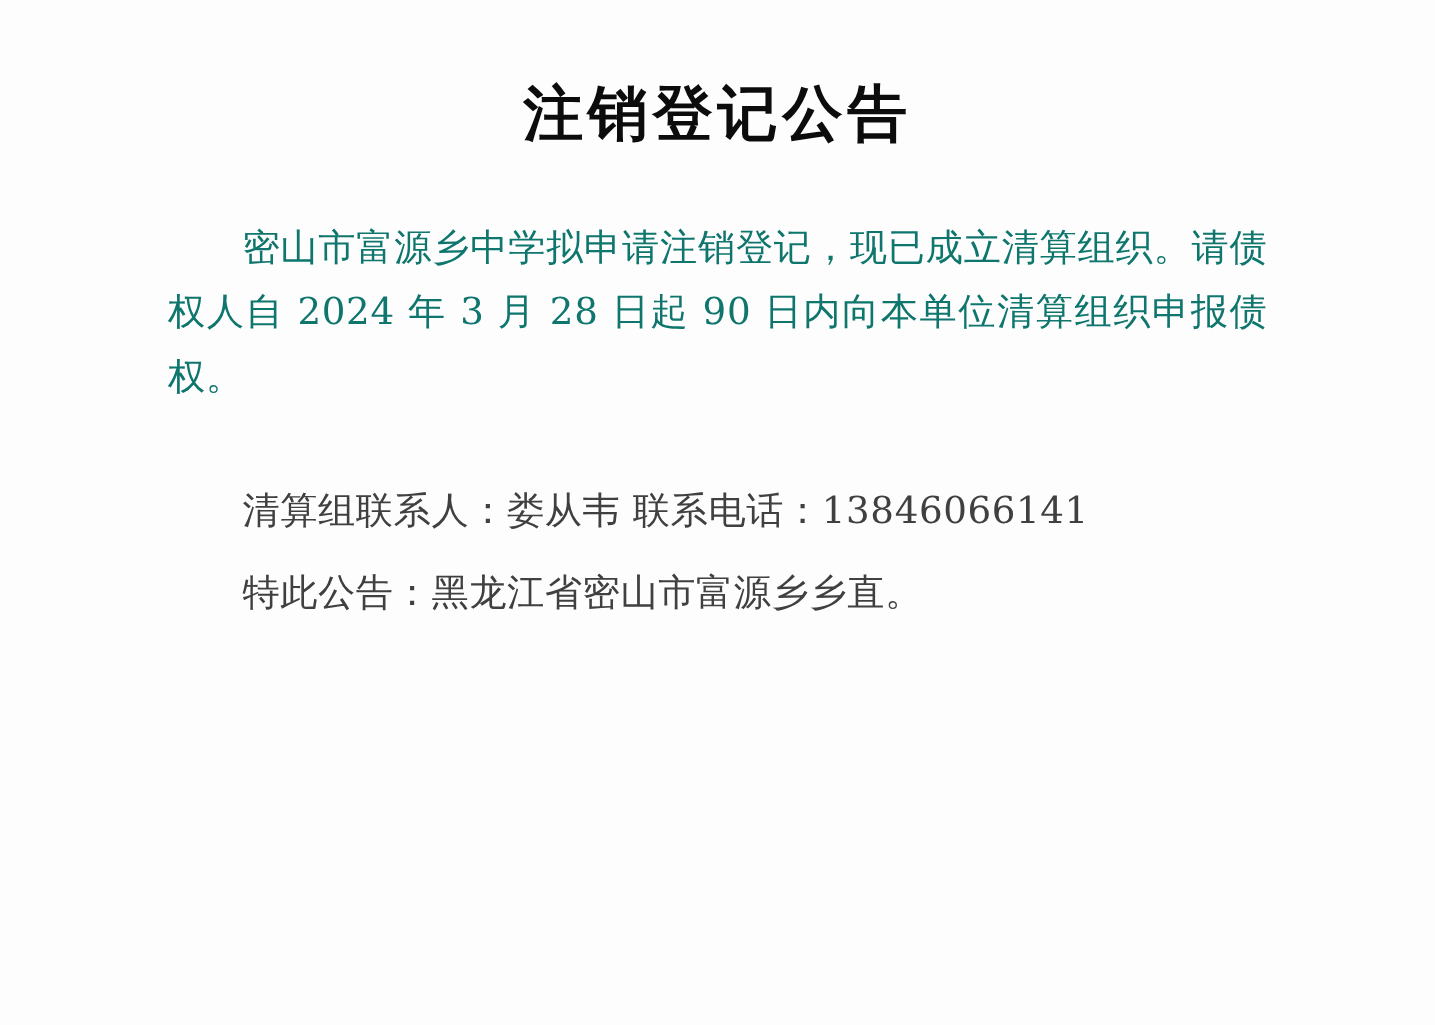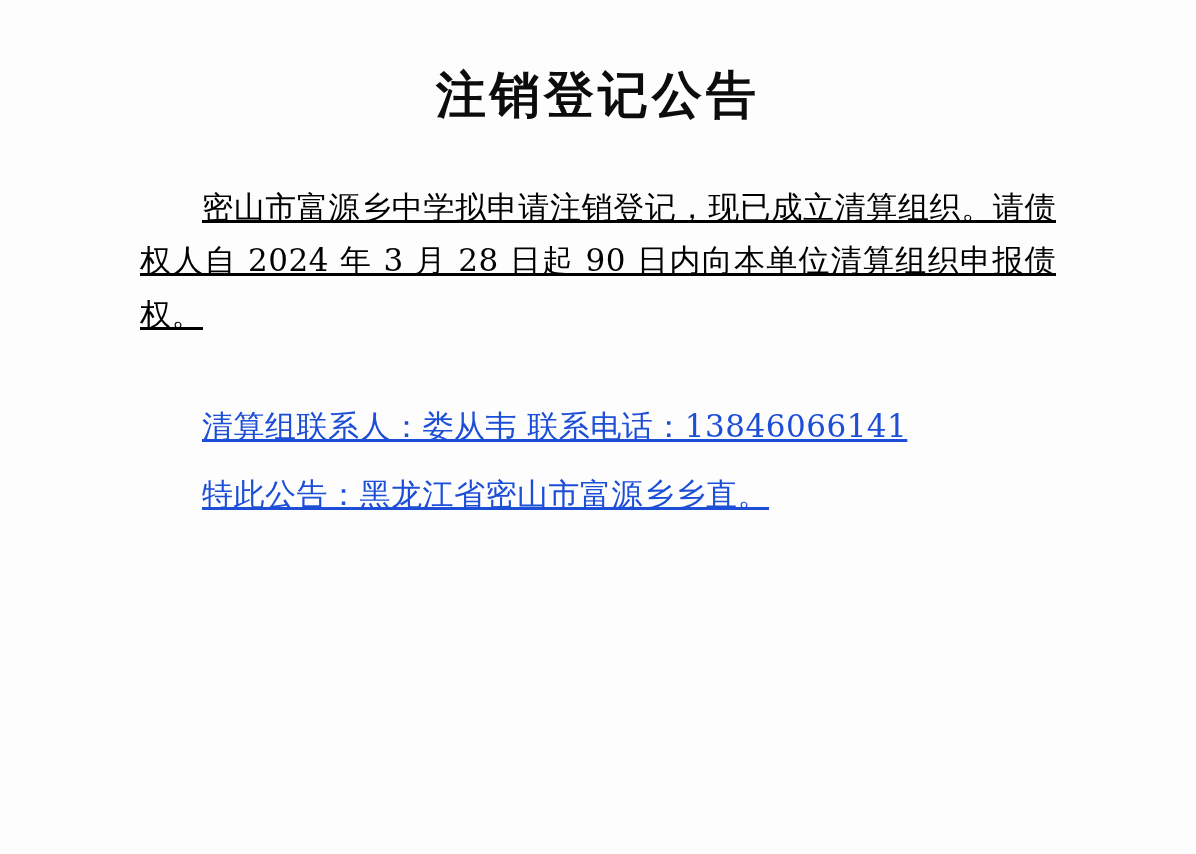--- a/index.html
+++ b/index.html
@@ -32,43 +32,41 @@
     font-family: "DejaVu Serif", "Liberation Serif", serif;
     color: #0c0c0c;
   }
   .body-block {
     margin-top: 52px;
   }
   .para {
     margin: 0 0 6px 0;
     font-size: 31px;
     line-height: 1.72;
-    color: #000000;
+    color: #0f766e;
     text-align: justify;
     text-justify: inter-ideograph;
     letter-spacing: 0.5px;
-    text-decoration: underline;
   }
   .para.indent {
     text-indent: 2em;
   }
   .spacer-sm {
     height: 22px;
   }
   .contact-block {
     margin-top: 34px;
   }
   .contact-line {
     margin: 0 0 22px 0;
     font-size: 31px;
     line-height: 1.5;
     text-indent: 2em;
-    color: #1d4ed8;
+    color: #404040;
     letter-spacing: 0.5px;
-    text-decoration: underline;
   }
   .contact-line:last-child {
     margin-bottom: 0;
   }
 </style>
 </head>
 <body>
 
 <div class="page">
 

